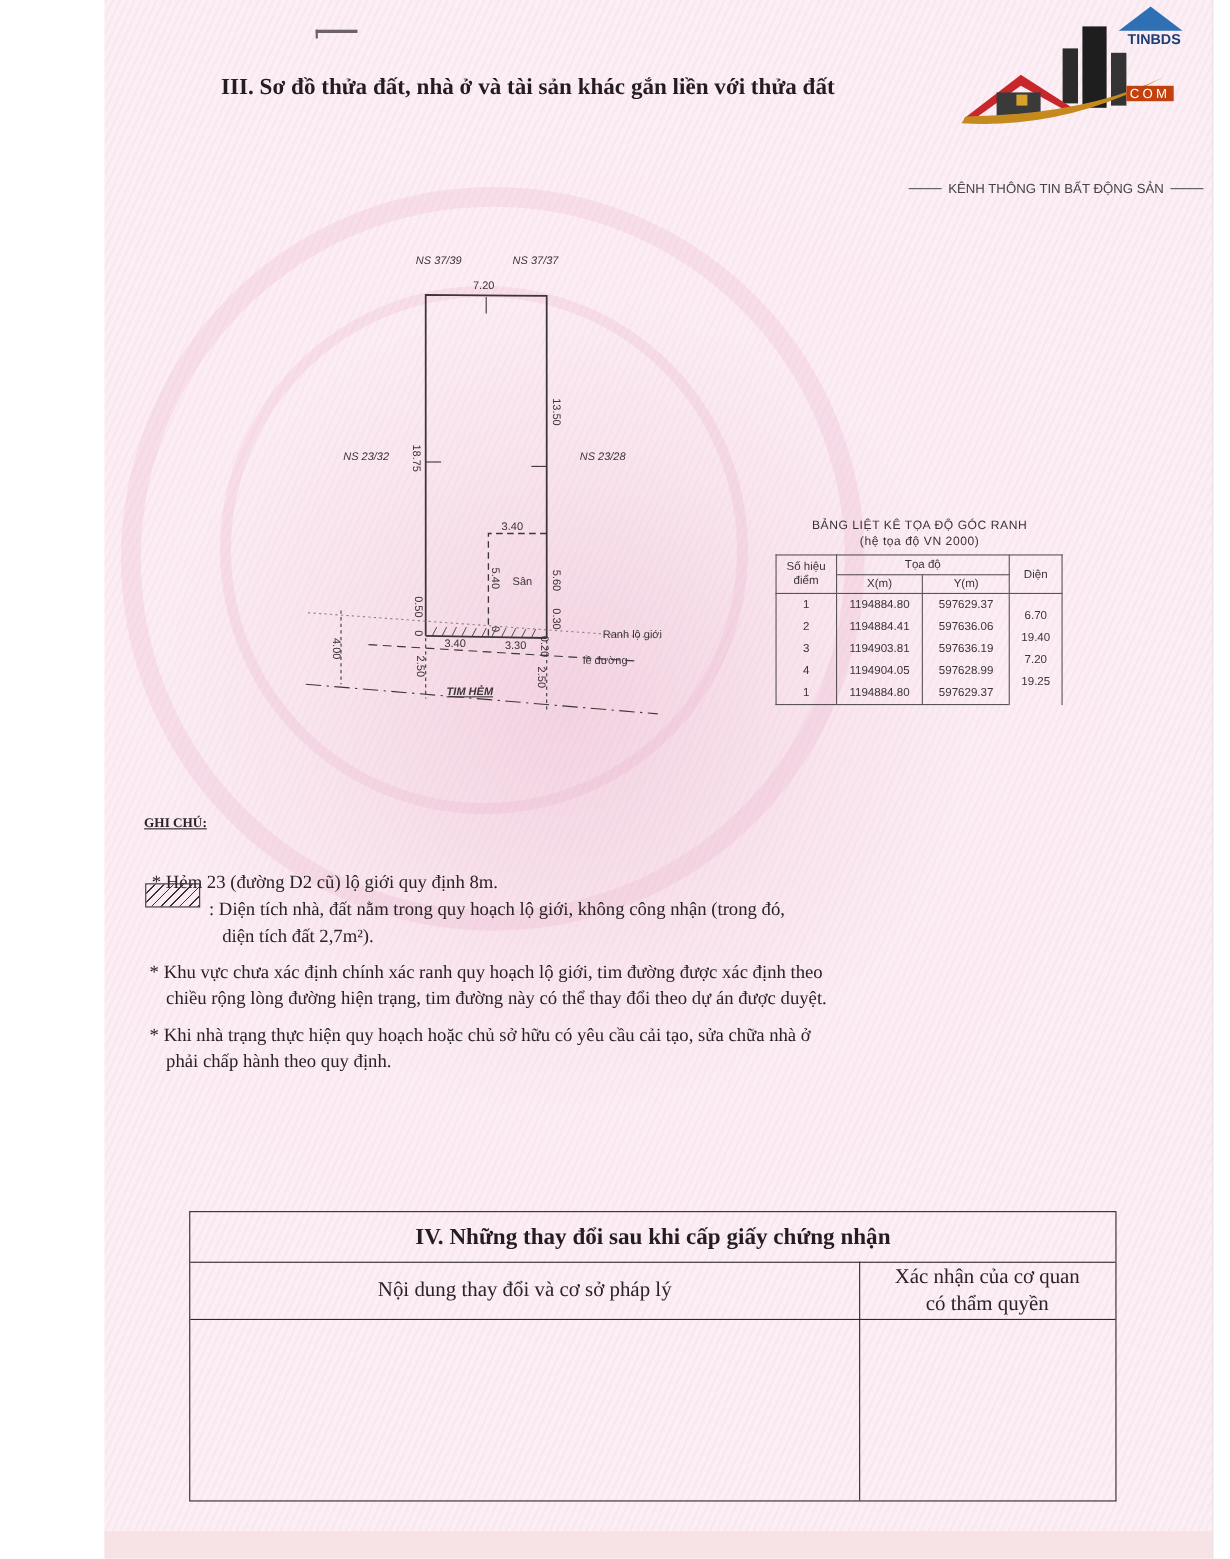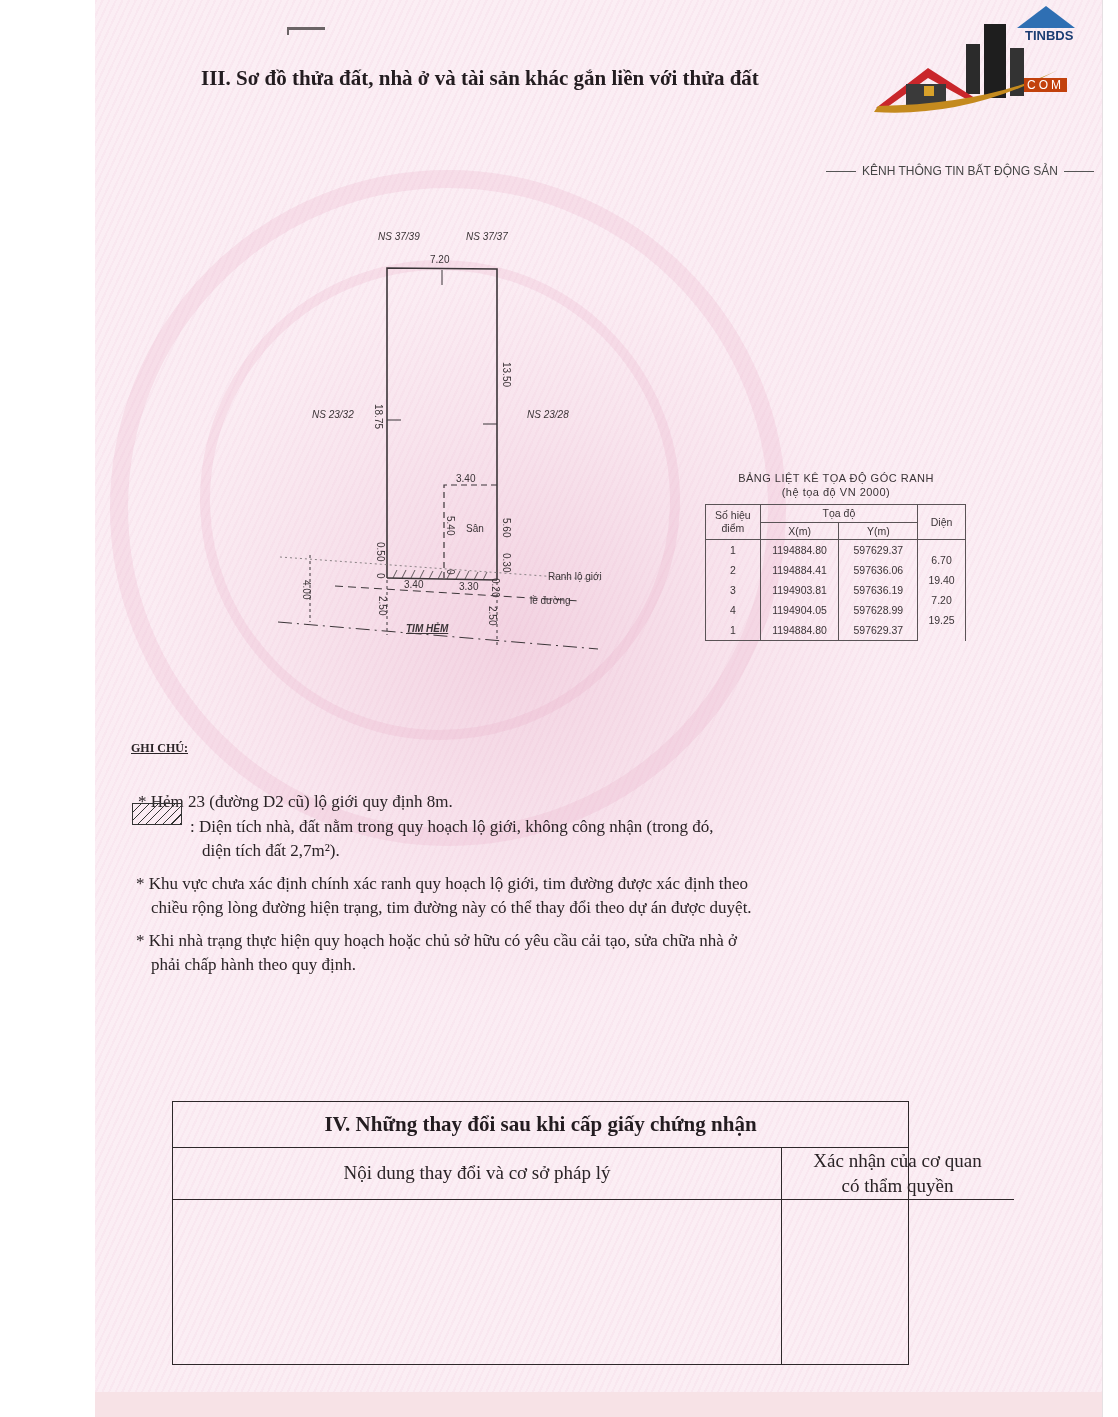--- a/index.html
+++ b/index.html
@@ -80,21 +80,21 @@
     position:absolute; left:131px; top:741px; font-size:12px; font-weight:bold; text-decoration:underline; color:#2a2326;
   }
   .note { position:absolute; font-size:17px; color:#2a2326; white-space:nowrap; line-height:24px;margin-top:20px; }
   .hatch {
     position:absolute; left:132px; top:803px; width:48px; height:20px; border:1px solid #333;
     background:repeating-linear-gradient(135deg, transparent 0px, transparent 5px, #333 5px, #333 6px);
   }
 
   
   .sec4 {
-    position:absolute; left:172px; top:1101px; width:737px; height:264px;
+    position:absolute; left:172px; top:1101px; width:843px; height:264px;
     border:1px solid #2d2729; box-sizing:border-box;
   }
   .sec4 .head {
     position:absolute; left:0; top:0; width:100%; height:45px; border-bottom:1px solid #2d2729;
     display:flex; align-items:center; justify-content:center;
     font-size:21px; font-weight:bold; color:#231c20;
   }
   .sec4 .c1 {
     position:absolute; left:0; top:45px; width:608px; height:52px; border-bottom:1px solid #2d2729; border-right:1px solid #2d2729;
     display:flex; align-items:center; justify-content:center; font-size:19px;

